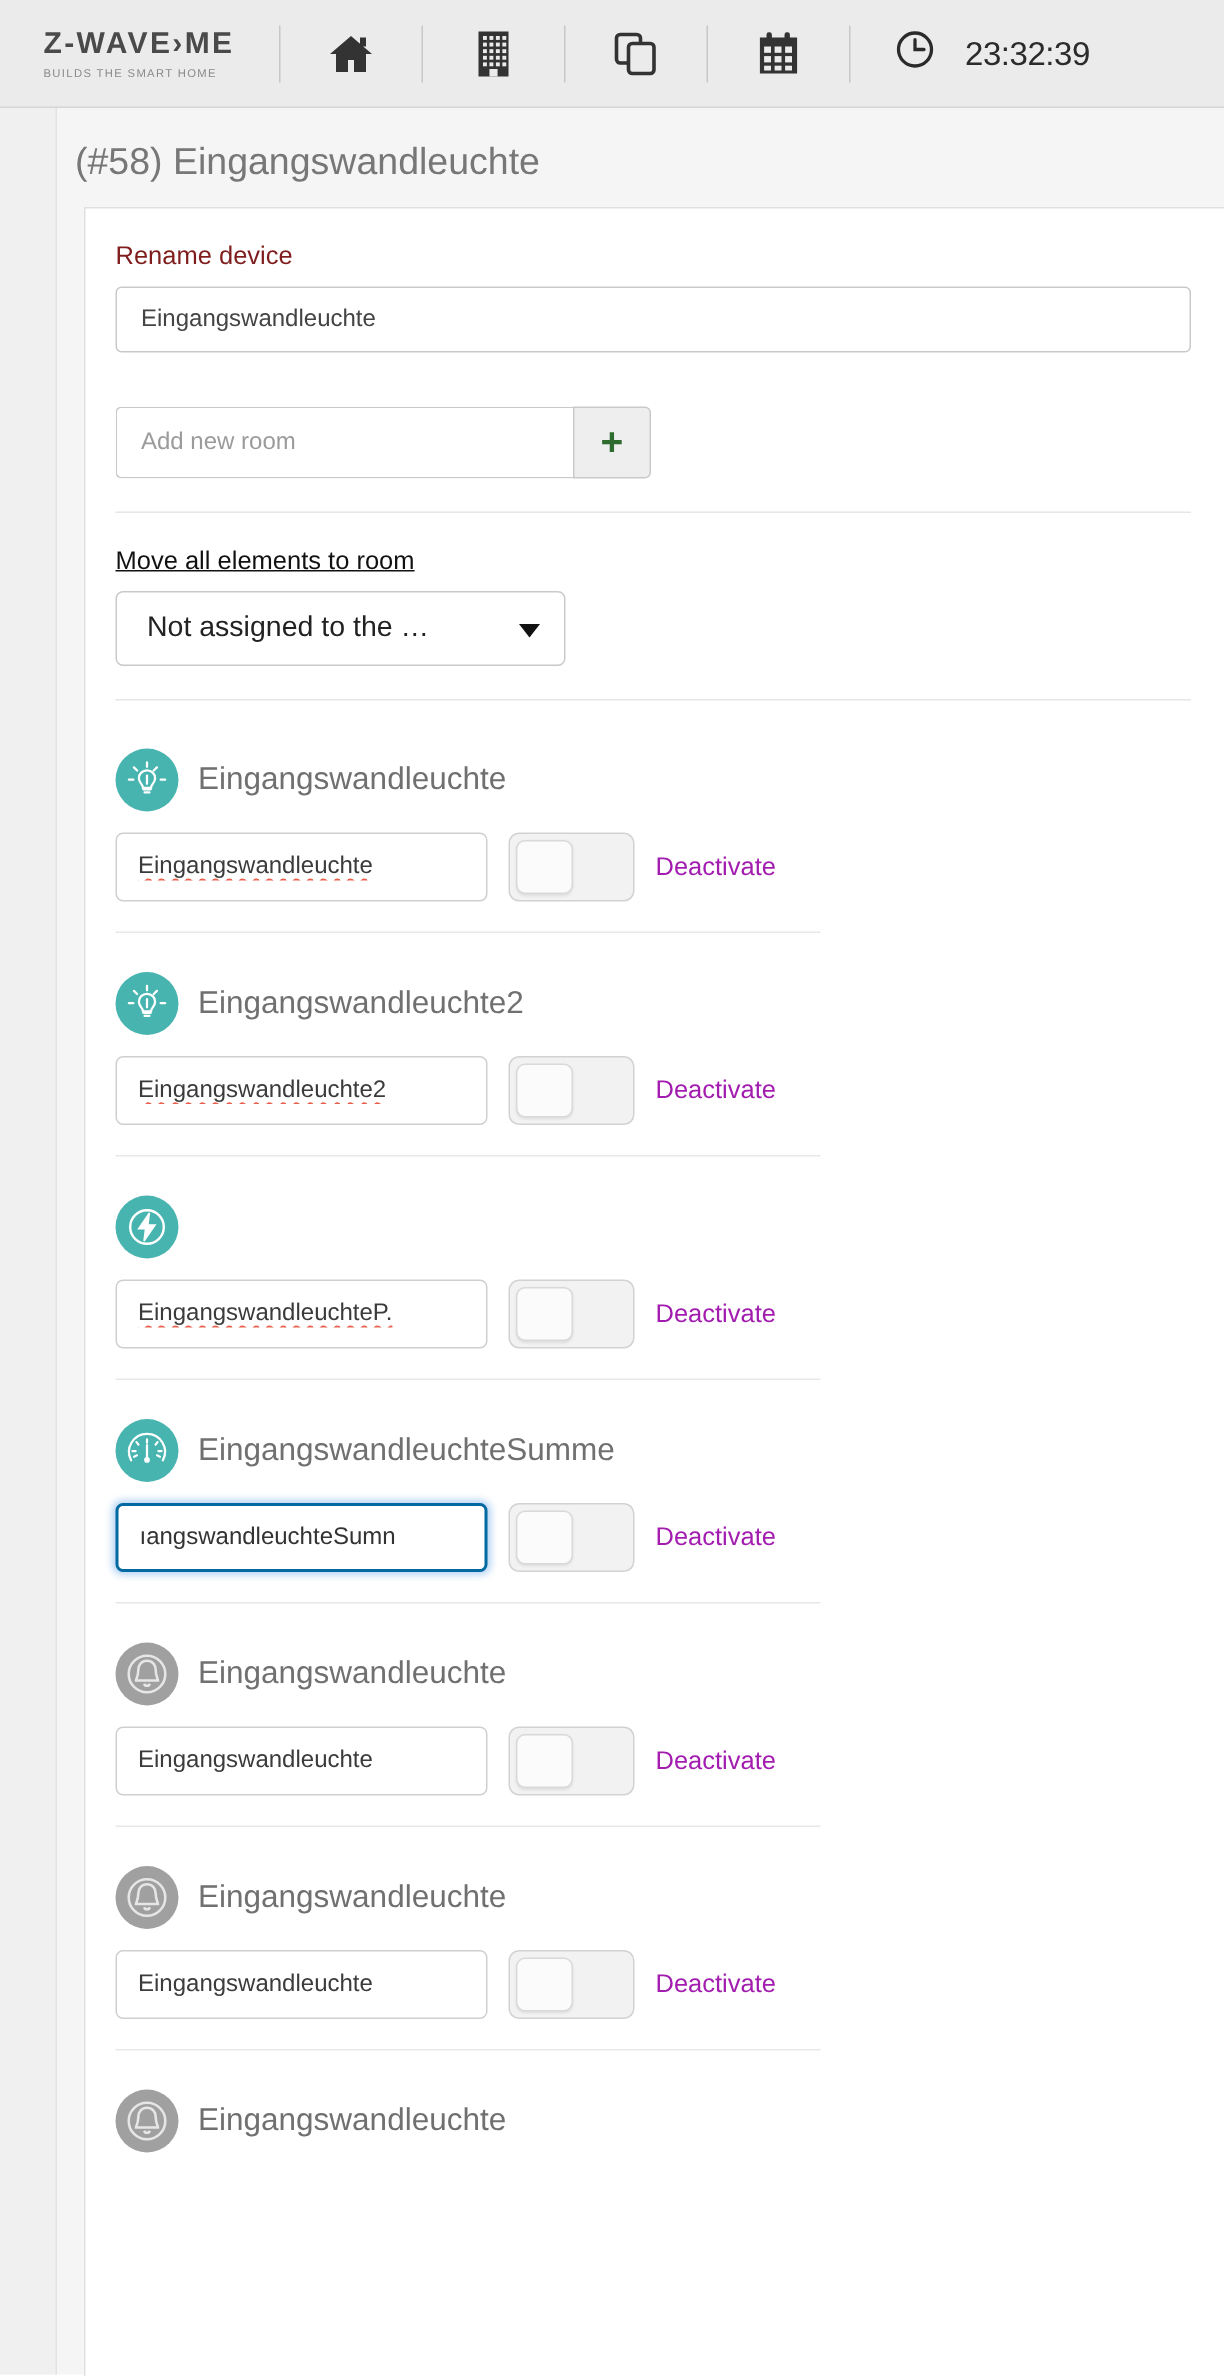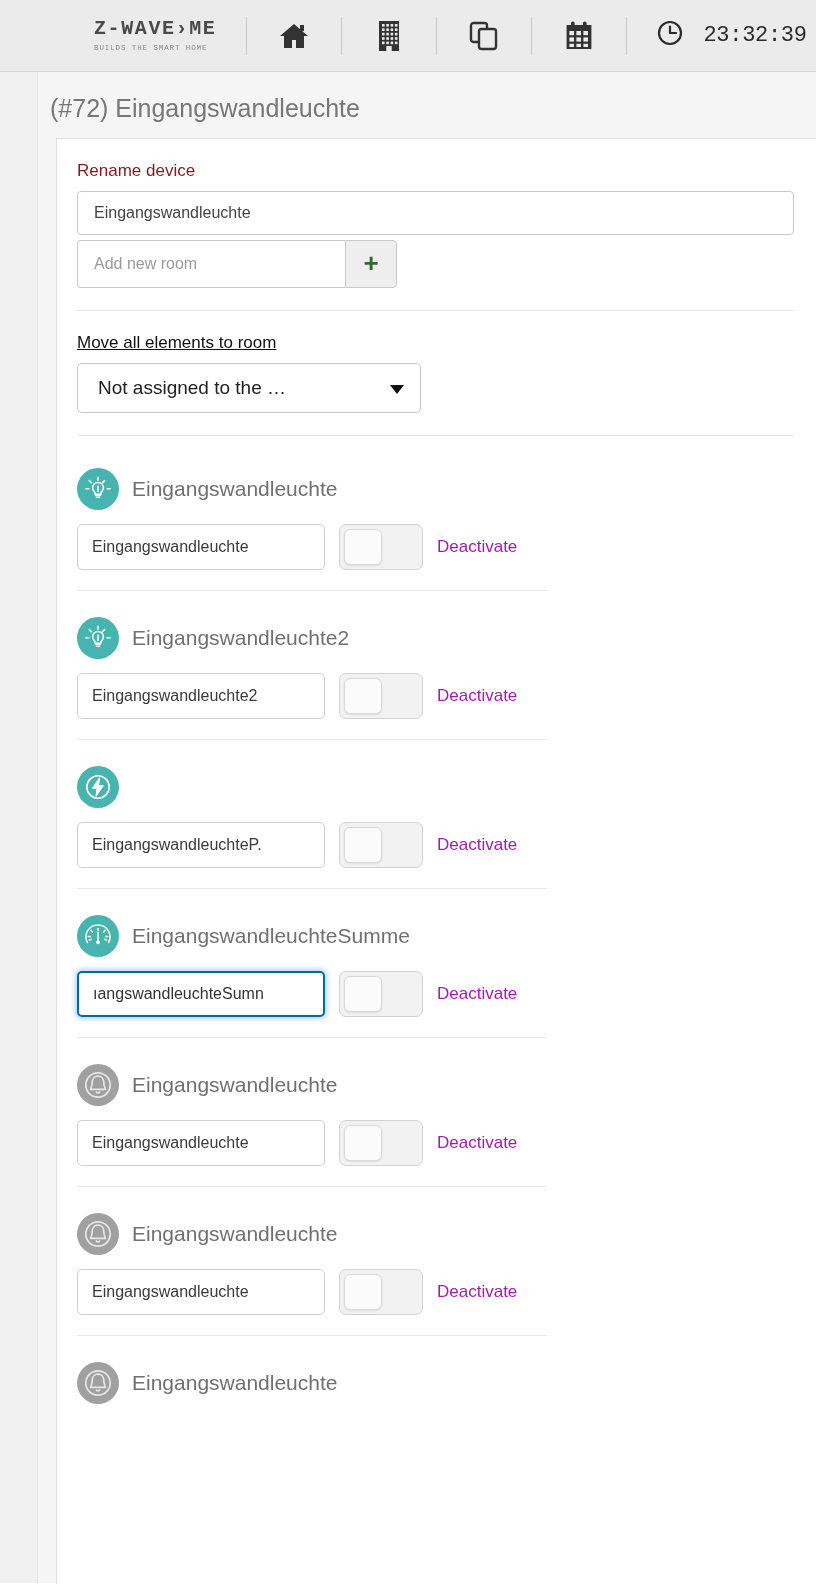--- a/index.html
+++ b/index.html
@@ -13,22 +13,21 @@
   }
 
   
   .topbar {
     position: relative;
     height: 72px;
     background: #ebebeb;
     border-bottom: 1px solid #d6d6d6;
     display: flex;
     align-items: center;
-    padding-left: 94px;
-    font-family: Liberation Mono, monospace;
+    padding-left: 29px;
   }
   .brand { display: flex; flex-direction: column; justify-content: center; }
   .brand-main {
     font-size: 20px;
     font-weight: bold;
     letter-spacing: 1.6px;
     color: #4a4a4a;
     line-height: 1;
     white-space: nowrap;
   }
@@ -114,22 +113,22 @@
     font-size: 16px;
     color: #444;
     font-family: "Liberation Sans", sans-serif;
     background: #fff;
     outline: none;
   }
   .txt-input::placeholder { color: #9b9b9b; }
 
   .addroom-row {
     display: flex;
-    margin-top: 5px;
-    width: 320px;
+    margin-top: 36px;
+    width: 357px;
   }
   .addroom-input {
     flex: 1;
     height: 48px;
     border: 1px solid #c9c9c9;
     border-right: none;
     border-radius: 4px 0 0 4px;
     padding: 0 16px;
     font-size: 16px;
     color: #444;
@@ -167,21 +166,21 @@
   }
 
   .movelabel {
     font-size: 17px;
     color: #111;
     margin: 22px 0 10px 0;
     text-decoration: underline;
   }
   .select-box {
     position: relative;
-    width: 344px;
+    width: 300px;
     height: 50px;
     border: 1px solid #c9c9c9;
     border-radius: 5px;
     background: #fff;
     display: flex;
     align-items: center;
     padding: 0 34px 0 20px;
     cursor: pointer;
   }
   .select-val {
@@ -367,21 +366,21 @@
     </span>
     <span class="clock-time">23:32:39</span>
   </div>
 
 </div>
 
 <div class="page">
 
   <div class="gutter"></div>
 
-  <h1 class="page-title">(#72) Eingangswandleuchte</h1>
+  <h1 class="page-title">(#58) Eingangswandleuchte</h1>
 
   <div class="card">
 
     <div class="field-label">Rename device</div>
     <input class="txt-input" value="Eingangswandleuchte" style="">
 
     <div class="addroom-row">
       <input class="addroom-input" placeholder="Add new room" style="">
       <div class="addroom-btn">+</div>
     </div>

